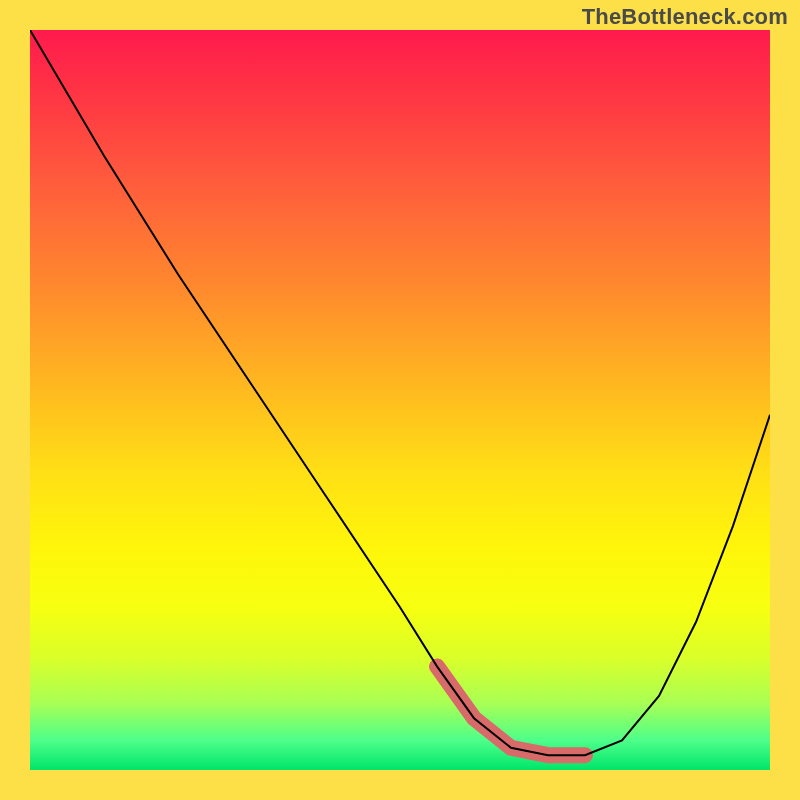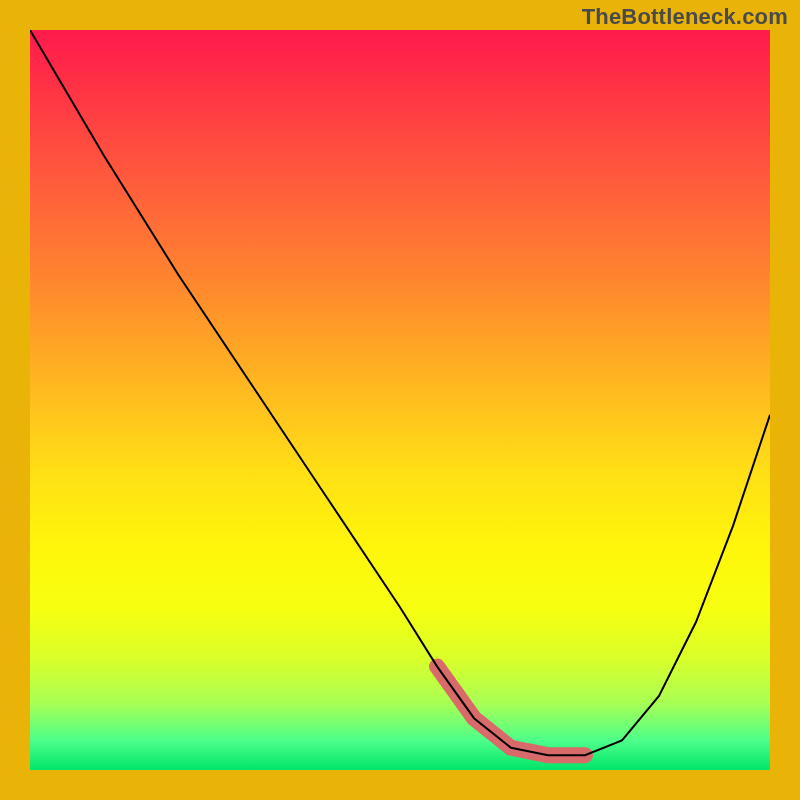--- a/index.html
+++ b/index.html
@@ -8,21 +8,21 @@
     width: 800px;
     height: 800px;
     background: #000;
     overflow: hidden;
     font-family: Arial, Helvetica, sans-serif;
   }
   .frame {
     position: relative;
     width: 800px;
     height: 800px;
-    background: #eab308;
+    background: #fde047;
   }
   .watermark {
     position: absolute;
     top: 4px;
     right: 12px;
     color: #4a4a4a;
     font-size: 22px;
     font-weight: 600;
     letter-spacing: 0.2px;
     z-index: 10;

